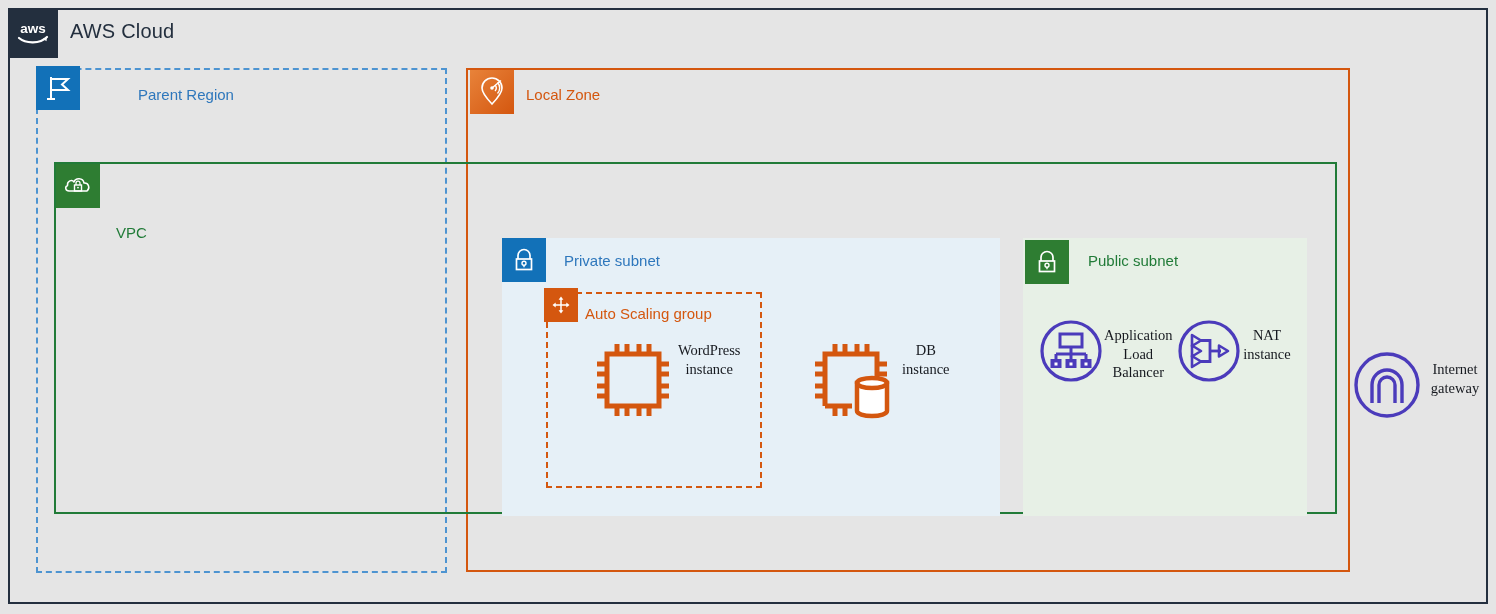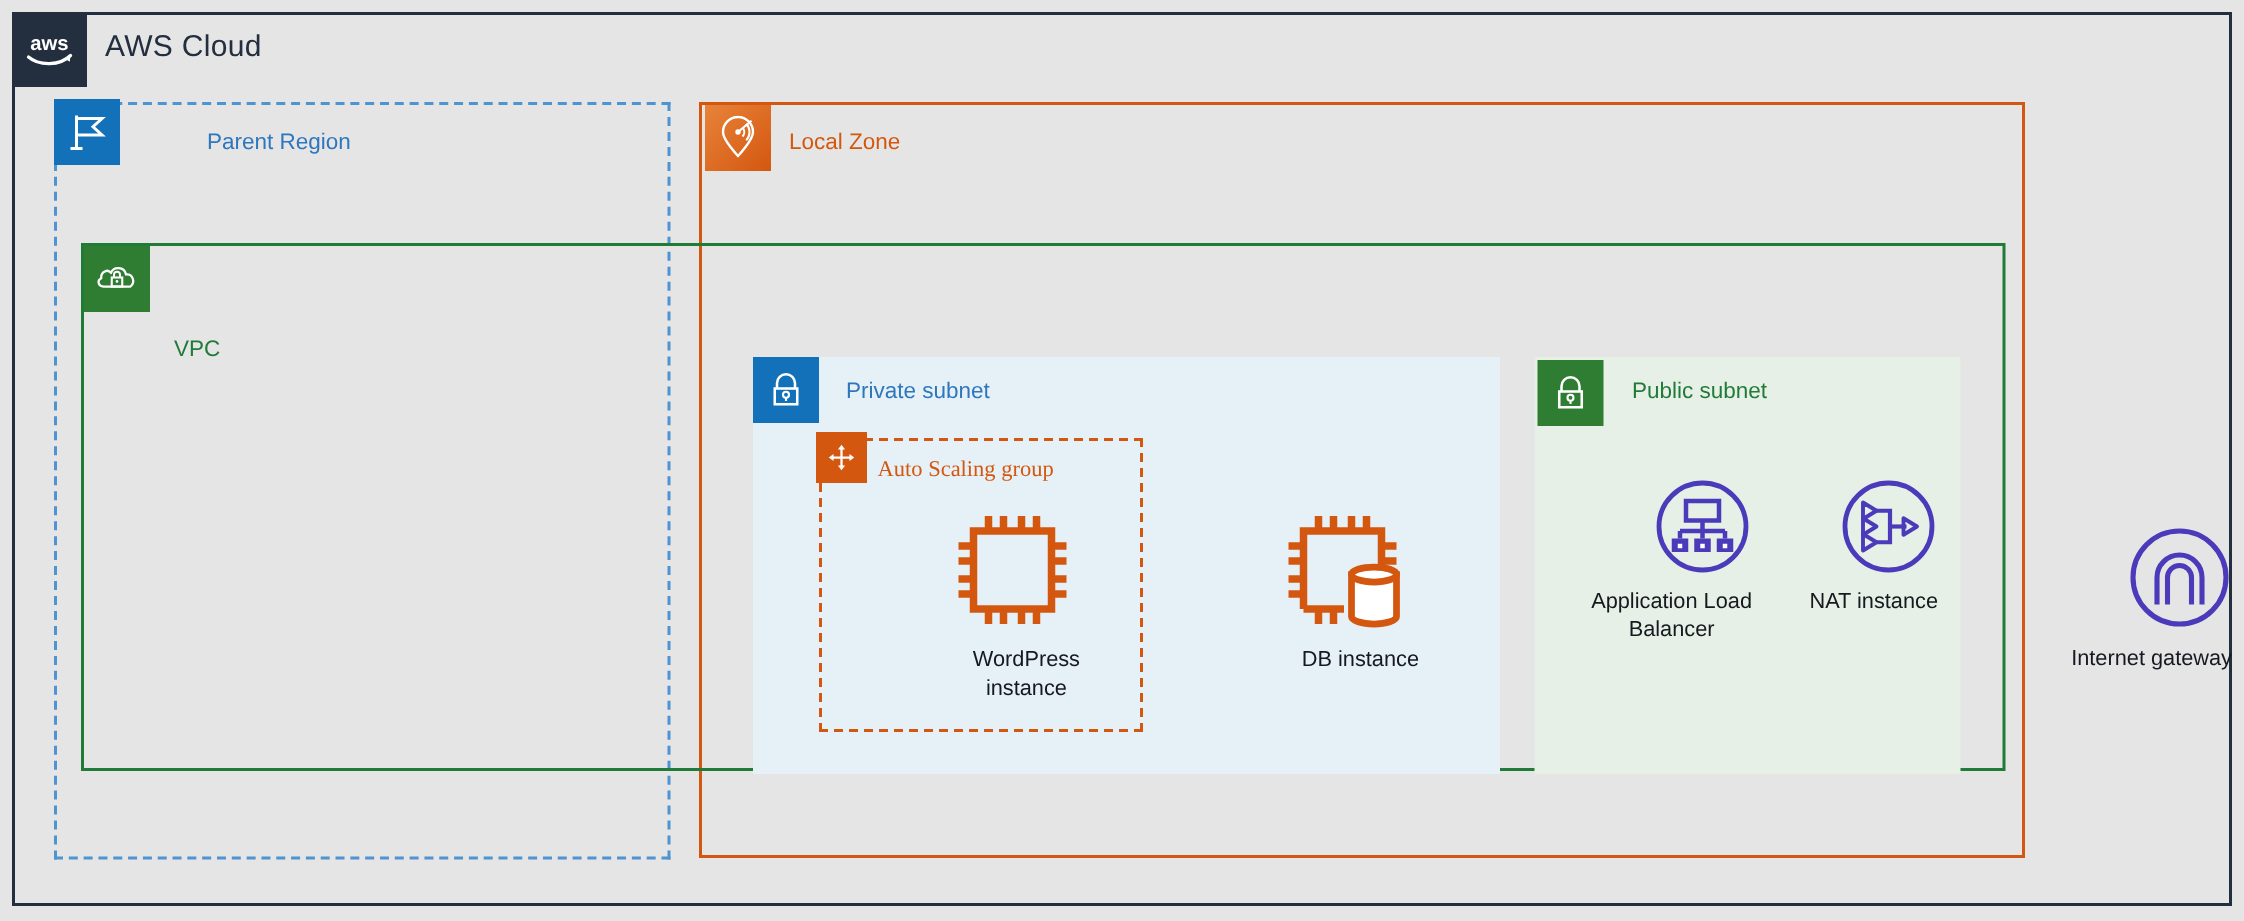--- a/index.html
+++ b/index.html
@@ -39,24 +39,24 @@
   .private-subnet{left:502px;top:238px;width:498px;height:278px;background:#e6f0f7;}
   .ps-icon{left:502px;top:238px;background:#1271b8;}
   .ps-label{left:564px;top:252px;color:#2e77bc;}
   .public-subnet{left:1023px;top:238px;width:284px;height:278px;background:#e7f0e6;}
   .pubs-icon{left:1025px;top:240px;background:#2e7d32;}
   .pubs-label{left:1088px;top:252px;color:#217b38;}
 
   
   .asg{left:546px;top:292px;width:216px;height:196px;border:2px dashed #d4570f;}
   .asg-icon{left:544px;top:288px;width:34px;height:34px;background:#d4570f;}
-  .asg-label{left:585px;top:305px;color:#d4570f;font-size:15px;font-family:Liberation Serif, serif;}
-
-  
-  .node{position:absolute;display:flex;flex-direction:column;align-items:flex-end;}
+  .asg-label{left:585px;top:305px;color:#d4570f;font-size:15px;}
+
+  
+  .node{position:absolute;display:flex;flex-direction:row;align-items:flex-start;font-family:Liberation Serif, serif;}
   .node .ico{display:flex;align-items:center;justify-content:center;}
   .node .lbl{margin-top:6px;font-size:14.5px;color:#16191f;text-align:center;line-height:1.28;white-space:pre-line;}
 
   .node-wordpress{left:588px;top:335px;width:132px;}
   .node-db{left:806px;top:335px;width:140px;}
   .node-alb{left:1038px;top:318px;width:130px;}
   .node-nat{left:1176px;top:318px;width:116px;}
   .node-igw{left:1352px;top:350px;width:136px;}
   .node-igw .lbl{margin-top:10px;}
   .node-alb .lbl,.node-nat .lbl{margin-top:8px;}

